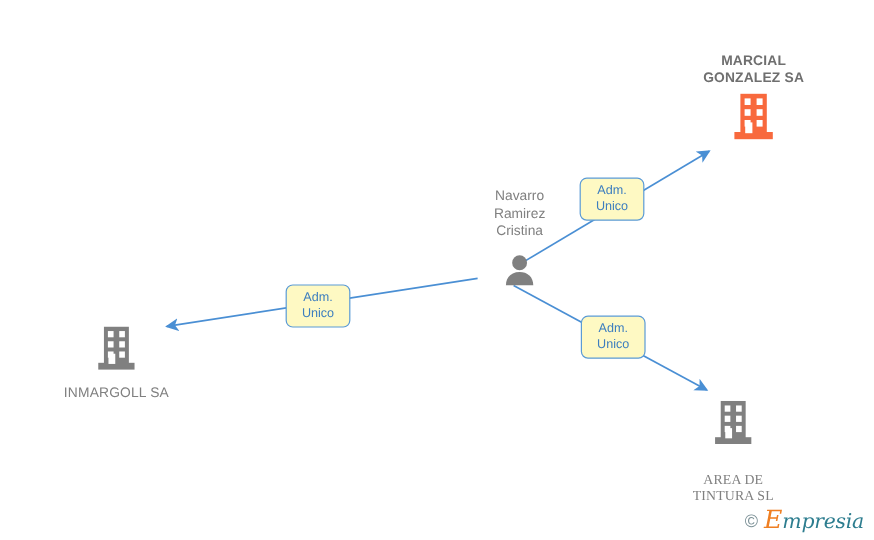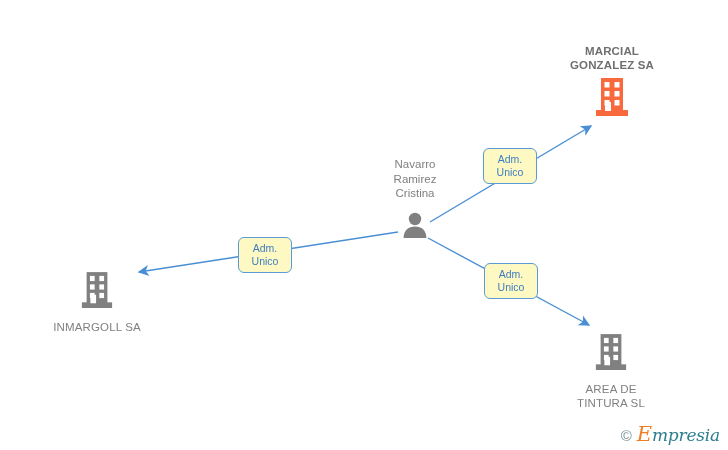--- a/index.html
+++ b/index.html
@@ -126,21 +126,21 @@
       </marker>
     </defs>
 
     <line x1="430" y1="222" x2="591" y2="126" stroke="#4a8fd4" stroke-width="1.4" marker-end="url(#ah)"></line>
 
     <line x1="398" y1="232" x2="139" y2="272" stroke="#4a8fd4" stroke-width="1.4" marker-end="url(#ah)"></line>
 
     <line x1="428" y1="238" x2="589" y2="325" stroke="#4a8fd4" stroke-width="1.4" marker-end="url(#ah)"></line>
   </svg>
 
-  <div class="node" style="left:532px; top:44px;">
+  <div class="node" style="left:548px; top:44px;">
     <div class="node-label bold">MARCIAL
 GONZALEZ SA</div>
     <span class="node-icon" style="margin-top:6px;">
       <svg width="36" height="40" viewBox="0 0 36 40" xmlns="http://www.w3.org/2000/svg">
         <rect x="7" y="0" width="22" height="35" fill="#f8693d"></rect>
         <rect x="2" y="32" width="32" height="6" fill="#f8693d"></rect>
         <rect x="10.5" y="4" width="5" height="5.5" fill="#ffffff"></rect>
         <rect x="20.5" y="4" width="5" height="5.5" fill="#ffffff"></rect>
         <rect x="10.5" y="13" width="5" height="5.5" fill="#ffffff"></rect>
         <rect x="20.5" y="13" width="5" height="5.5" fill="#ffffff"></rect>
@@ -175,25 +175,25 @@
         <rect x="2" y="32" width="32" height="6" fill="#808080"></rect>
         <rect x="10.5" y="4" width="5" height="5.5" fill="#ffffff"></rect>
         <rect x="20.5" y="4" width="5" height="5.5" fill="#ffffff"></rect>
         <rect x="10.5" y="13" width="5" height="5.5" fill="#ffffff"></rect>
         <rect x="20.5" y="13" width="5" height="5.5" fill="#ffffff"></rect>
         <rect x="10.5" y="22" width="5" height="5.5" fill="#ffffff"></rect>
         <rect x="20.5" y="22" width="5" height="5.5" fill="#ffffff"></rect>
         <rect x="11" y="24" width="6" height="9" fill="#ffffff"></rect>
       </svg>
     </span>
-    <div class="node-label" style="margin-top:6px;">AREA DE
+    <div class="node-label" style="margin-top:16px;font-family:Liberation Serif, serif;">AREA DE
 TINTURA SL</div>
   </div>
 
-  <div class="person-node" style="left:350px; top:157px;justify-content:center;">
+  <div class="person-node" style="left:368px; top:157px;justify-content:center;">
     <div class="person-label">Navarro
 Ramirez
 Cristina</div>
     <span class="node-icon" style="margin-top:11px;">
       <svg width="26" height="26" viewBox="0 0 26 26" xmlns="http://www.w3.org/2000/svg">
         <circle cx="13" cy="7" r="6.2" fill="#808080"></circle>
         <path d="M1.6,26 C1.6,18.4 6.6,14.6 13,14.6 C19.4,14.6 24.4,18.4 24.4,26 Z" fill="#808080"></path>
       </svg>
     </span>
   </div>

